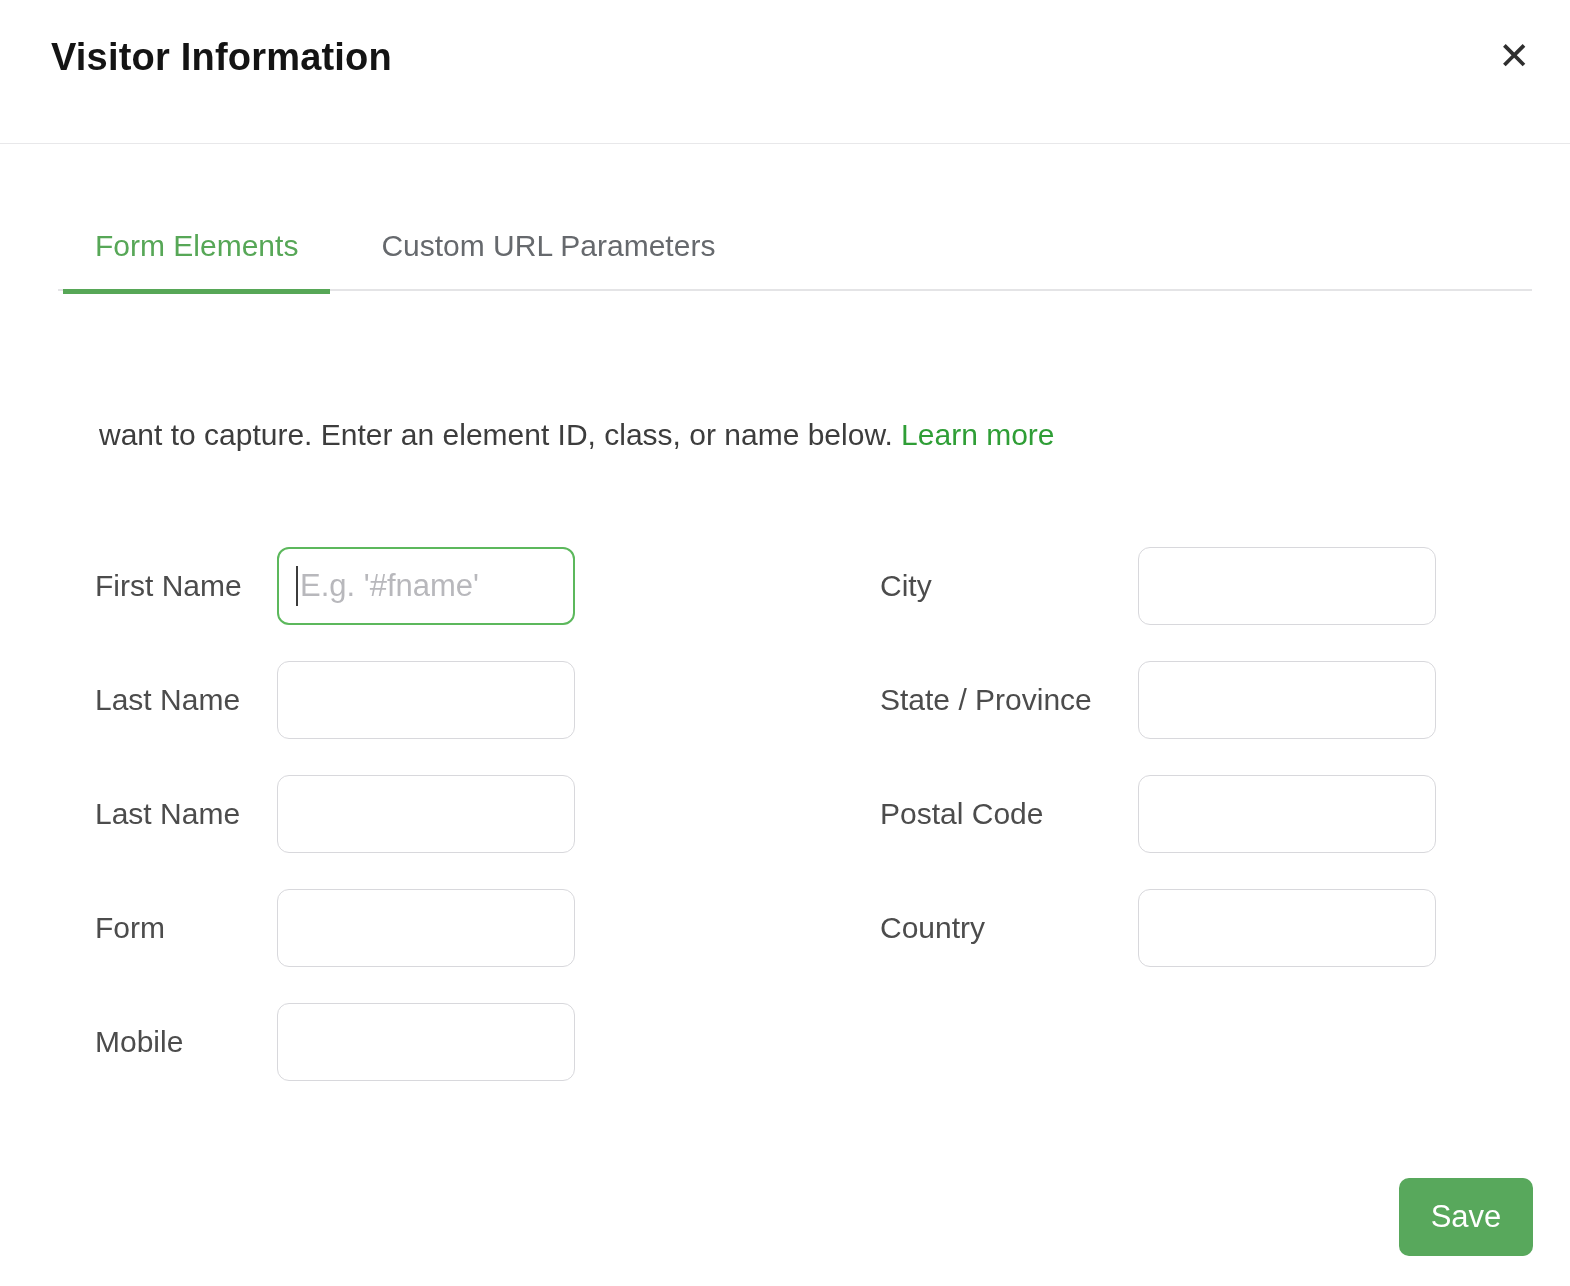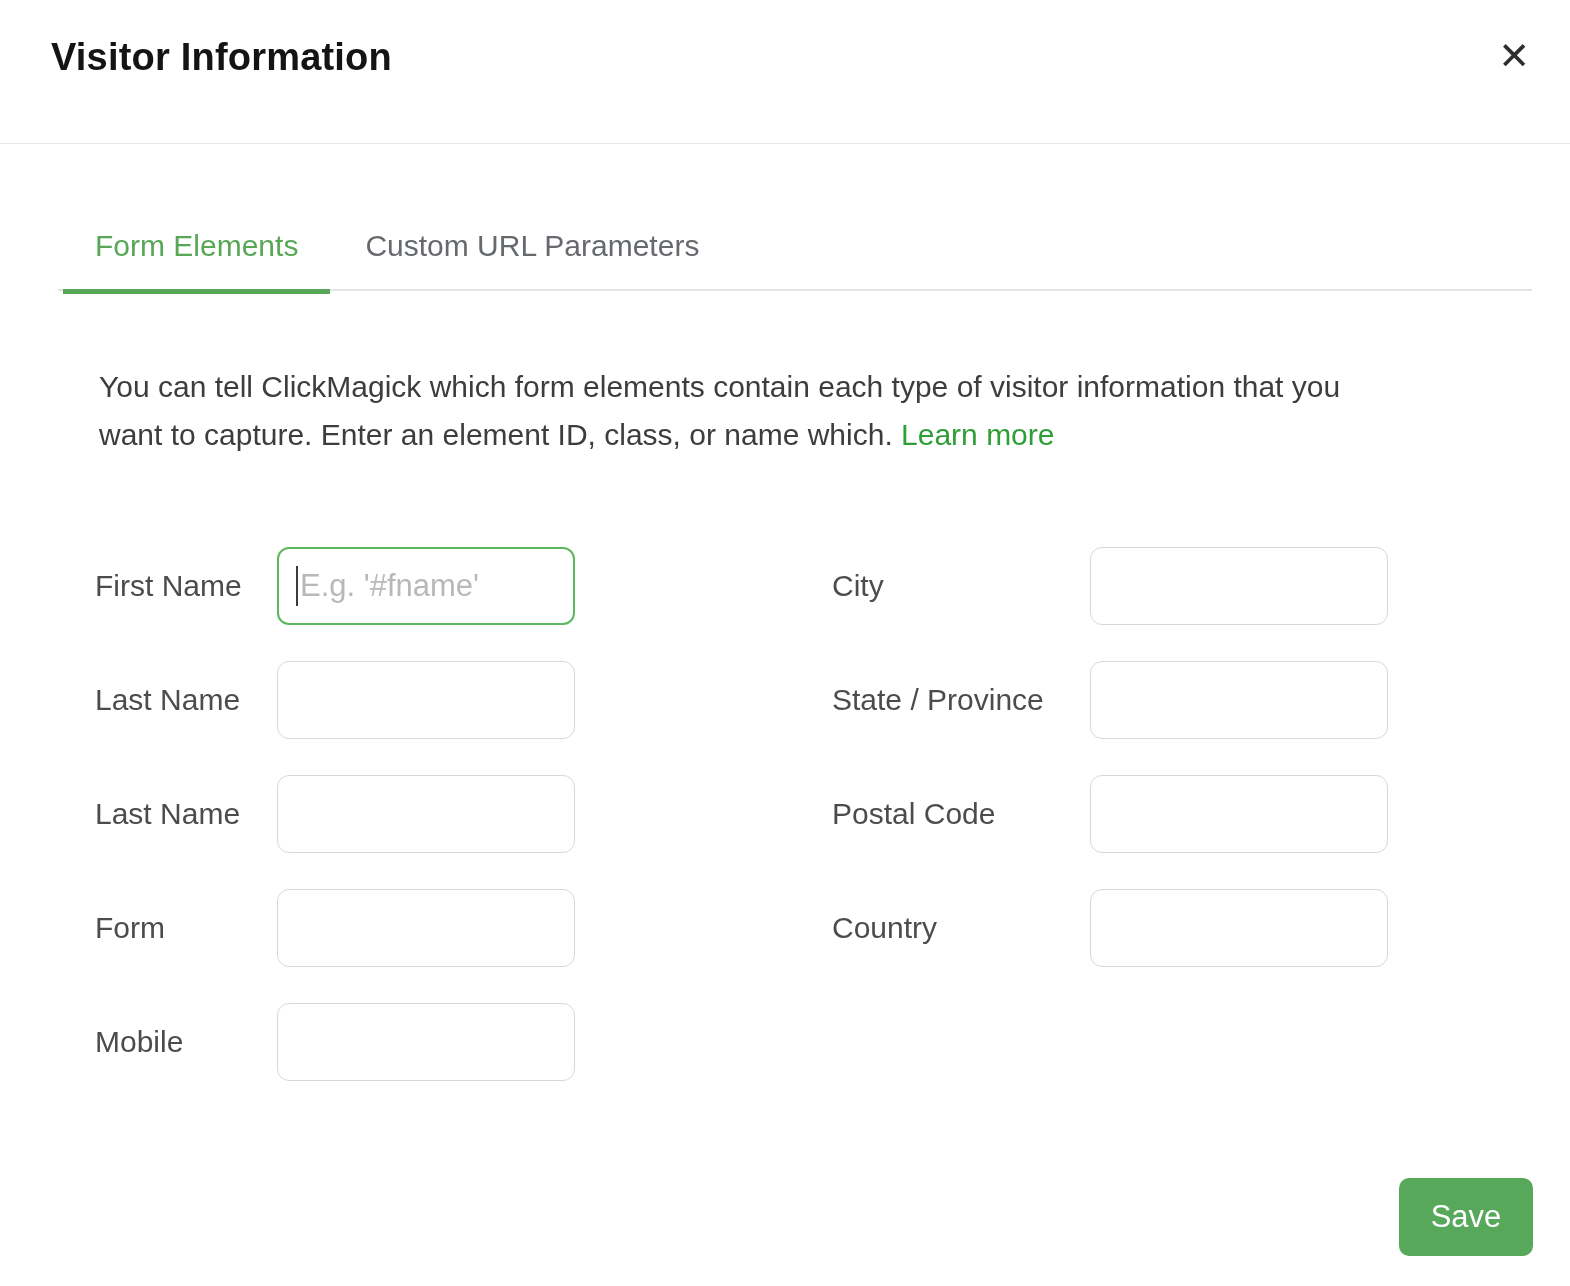--- a/index.html
+++ b/index.html
@@ -43,21 +43,21 @@
     color: #2f2f2f;
     cursor: pointer;
     font-family: "Liberation Sans", sans-serif;
   }
   
   .tabs {
     margin: 0 38px 0 58px;
     padding-top: 84px;
     border-bottom: 2px solid var(--tabline, #e4e4e6);
     display: flex;
-    gap: 3px;
+    gap: 19px;
   }
   .tab {
     position: relative;
     padding: 0 32px 25px 32px;
     font-size: 30px;
     line-height: 36px;
     color: #66696d;
     cursor: pointer;
     white-space: nowrap;
   }
@@ -83,20 +83,21 @@
   .learn-more {
     color: var(--link-green, #2f9e36);
     text-decoration: none;
     cursor: pointer;
   }
   
   .form {
     display: flex;
     margin-top: 88px;
     padding-left: 95px;
+    gap: 48px;
   }
   .col {
     display: flex;
     flex-direction: column;
     gap: 36px;
   }
   .col.left  { width: 484px; }
   .col.right { margin-left: 253px; }
   .field {
     display: flex;
@@ -164,21 +165,21 @@
   <div class="header">
     <h1 class="title">Visitor Information</h1>
     <button class="close-btn">✕</button>
   </div>
 
   <div class="tabs">
     <div class="tab first active">Form Elements</div>
     <div class="tab">Custom URL Parameters</div>
   </div>
 
-  <p class="desc"><span>You can tell ClickMagick which form elements contain each type of visitor information that you</span><br><span>want to capture. Enter an element ID, class, or name which.</span> <a class="learn-more" href="#">Learn more</a></p>
+  <p class="desc"><br><span>want to capture. Enter an element ID, class, or name below.</span> <a class="learn-more" href="#">Learn more</a></p>
 
   <div class="form">
     <div class="col left" id="col-left">
   <div class="field">
     <label class="flabel">First Name</label>
     <span class="input-wrap focused">
       <input class="finput" type="text" placeholder="E.g. '#fname'" style="">
     <span class="caret"></span></span>
   </div>
 

